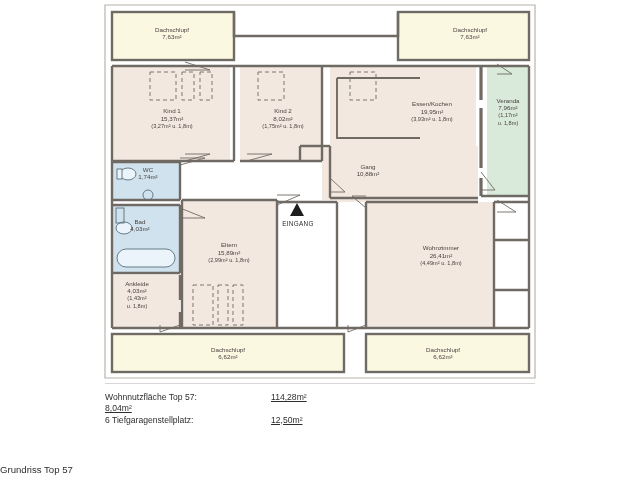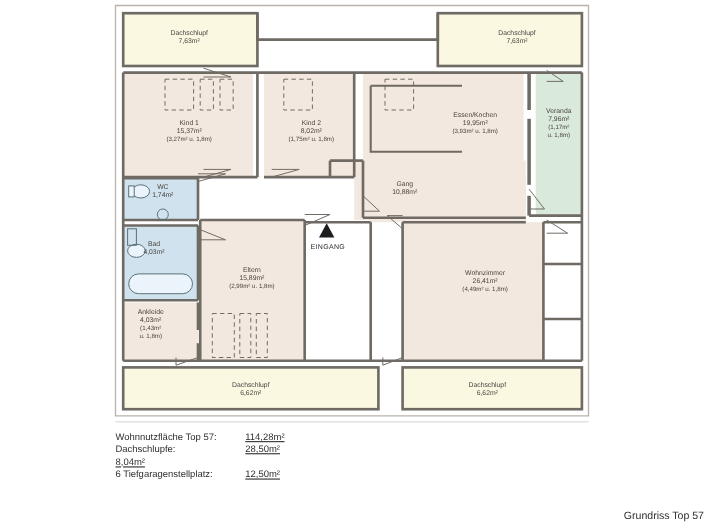--- a/index.html
+++ b/index.html
@@ -30,28 +30,28 @@
   
   #legend{
     position:absolute;
     left:105px; top:392px;
     width:330px;
     font-size:8.6px;
     line-height:11.3px;
     color:#2e2e2e;
     font-family:"Liberation Sans", sans-serif;
   }
-  #legend .row{display:flex;}
+  #legend .row{display:flex;gap:48px;}
   #legend .lbl{width:118px;flex:0 0 118px;}
   #legend .val{flex:1;text-decoration:underline;}
   #title{
     position:absolute;
     left:0; top:464px;
     width:640px;
-    text-align:right;
+    text-align:left;
     font-size:9.6px;
     color:#2e2e2e;
     font-family:"Liberation Sans", sans-serif;
   }
   #divider{
     position:absolute;left:105px;top:383px;width:430px;height:1px;
     background:#d7d7d7;
   }
 </style>
 </head>
@@ -275,24 +275,20 @@
 </svg>
 
 <div id="divider"></div>
 
 <div id="legend">
   <div class="row">
     <span class="lbl">Wohnnutzfläche Top 57:</span>
     <span class="val">114,28m²</span>
   </div>
   <div class="row">
-    <span class="lbl">Dachschlupfe:</span>
-    <span class="val">28,50m²</span>
-  </div>
-  <div class="row">
     <span class="val">8,04m²</span>
   </div>
   <div class="row">
     <span class="lbl">6 Tiefgaragenstellplatz:</span>
     <span class="val">12,50m²</span>
   </div>
 </div>
 
 <div id="title">Grundriss Top 57</div>
 

